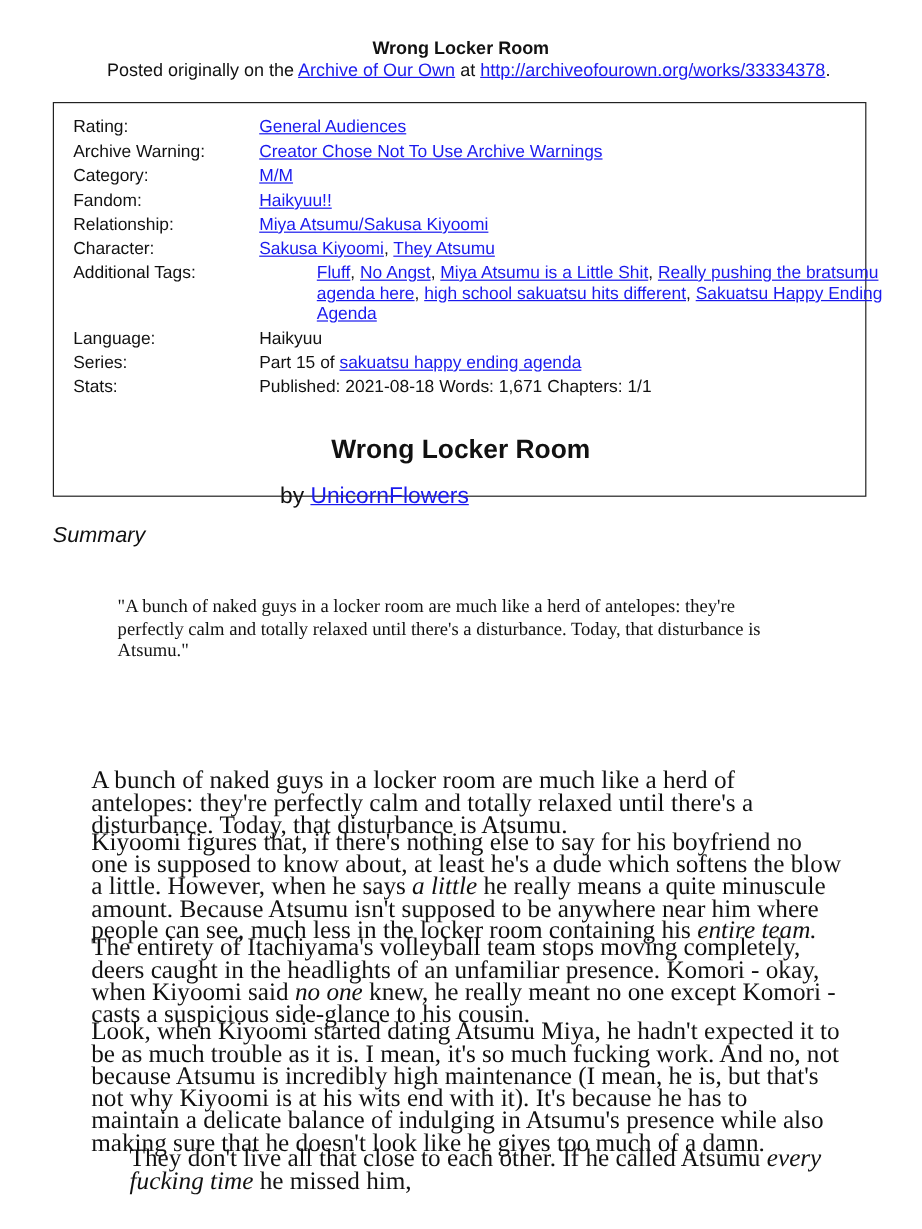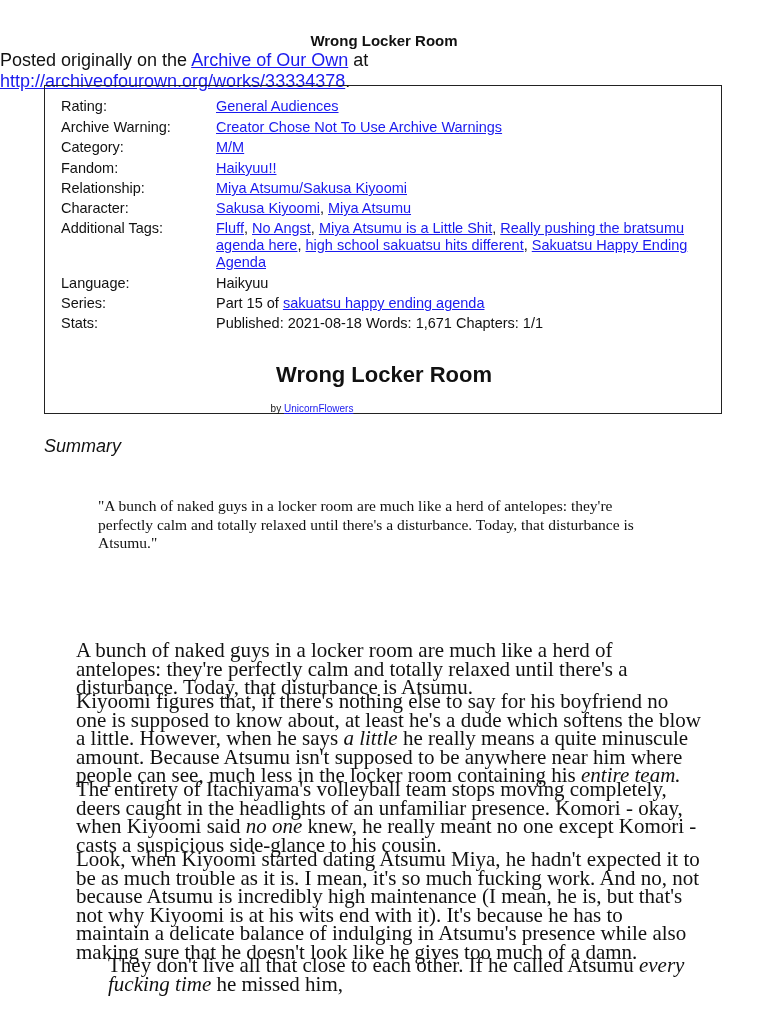--- a/index.html
+++ b/index.html
@@ -2,29 +2,29 @@
 <html><head>
   <meta charset="utf-8">
   <style>
     html, body { margin: 0; padding: 0; background: #ffffff; }
     body { width: 768px; height: 1024px; overflow: hidden; position: relative; color: #111; }
     .sans { font-family: "Liberation Sans", sans-serif; }
     .serif { font-family: "Liberation Serif", serif; }
     a { color: #1a1aee; text-decoration: underline; }
 
     .top-title { position: absolute; top: 32px; left: 0; width: 768px; text-align: center; font-size: 15px; font-weight: bold; }
-    .posted { position: absolute; top: 50px; left: 0; width: 692px; text-align: left; font-size: 18px; }
+    .posted { position: absolute; top: 50px; left: 0; width: 692px; text-align: right; font-size: 15px; }
 
     .meta-box { position: absolute; left: 44px; top: 85px; width: 678px; height: 329px; border: 1px solid #222; box-sizing: border-box; }
     .meta-row { position: absolute; left: 16px; font-size: 14.5px; line-height: 17px; }
     .meta-label { position: absolute; left: 0; width: 150px; }
     .meta-value { position: absolute; left: 155px; width: 500px; }
 
     .work-title { position: absolute; top: 362px; left: 0; width: 768px; text-align: center; font-size: 22px; font-weight: bold; }
-    .byline { position: absolute; top: 403px; left: 0; width: 624px; text-align: center; font-size: 10px; }
+    .byline { position: absolute; top: 403px; left: 0; width: 624px; text-align: center; font-size: 19px; }
     .summary-heading { position: absolute; top: 436px; left: 44px; font-size: 18px; font-style: italic; }
     .summary-quote { position: absolute; top: 497px; left: 98px; width: 560px; font-size: 15.5px; line-height: 18.5px; }
 
     .body-text { position: absolute; left: 76px; width: 625px; font-size: 21px; line-height: 18.5px; }
   </style>
 </head>
 <body>
 
 <div class="top-title sans">Wrong Locker Room</div>
 <div class="posted sans">
@@ -47,25 +47,25 @@
   <div class="meta-row" style="top:74px;">
       <span class="meta-label">Fandom:</span>
       <span class="meta-value"><a>Haikyuu!!</a></span>
     </div>
   <div class="meta-row" style="top:94px;">
       <span class="meta-label">Relationship:</span>
       <span class="meta-value"><a>Miya Atsumu/Sakusa Kiyoomi</a></span>
     </div>
   <div class="meta-row" style="top:114px;">
       <span class="meta-label">Character:</span>
-      <span class="meta-value"><a>Sakusa Kiyoomi</a>, <a>Miya Atsumu</a></span>
+      <span class="meta-value"><a>Sakusa Kiyoomi</a>, <a>They Atsumu</a></span>
     </div>
   <div class="meta-row" style="top:134px;">
       <span class="meta-label">Additional Tags:</span>
-      <span class="meta-value" style="width:480px;"><a>Fluff</a>, <a>No Angst</a>, <a>Miya Atsumu is a Little Shit</a>, <a>Really pushing the bratsumu agenda here</a>, <a>high school sakuatsu hits different</a>, <a>Sakuatsu Happy Ending Agenda</a></span>
+      <span class="meta-value" style="width:480px;margin-left:48px;"><a>Fluff</a>, <a>No Angst</a>, <a>Miya Atsumu is a Little Shit</a>, <a>Really pushing the bratsumu agenda here</a>, <a>high school sakuatsu hits different</a>, <a>Sakuatsu Happy Ending Agenda</a></span>
     </div>
   <div class="meta-row" style="top:189px;">
       <span class="meta-label">Language:</span>
       <span class="meta-value">Haikyuu</span>
     </div>
   <div class="meta-row" style="top:209px;">
       <span class="meta-label">Series:</span>
       <span class="meta-value"><span>Part 15 of </span><a>sakuatsu happy ending agenda</a></span>
     </div>
   <div class="meta-row" style="top:229px;">

